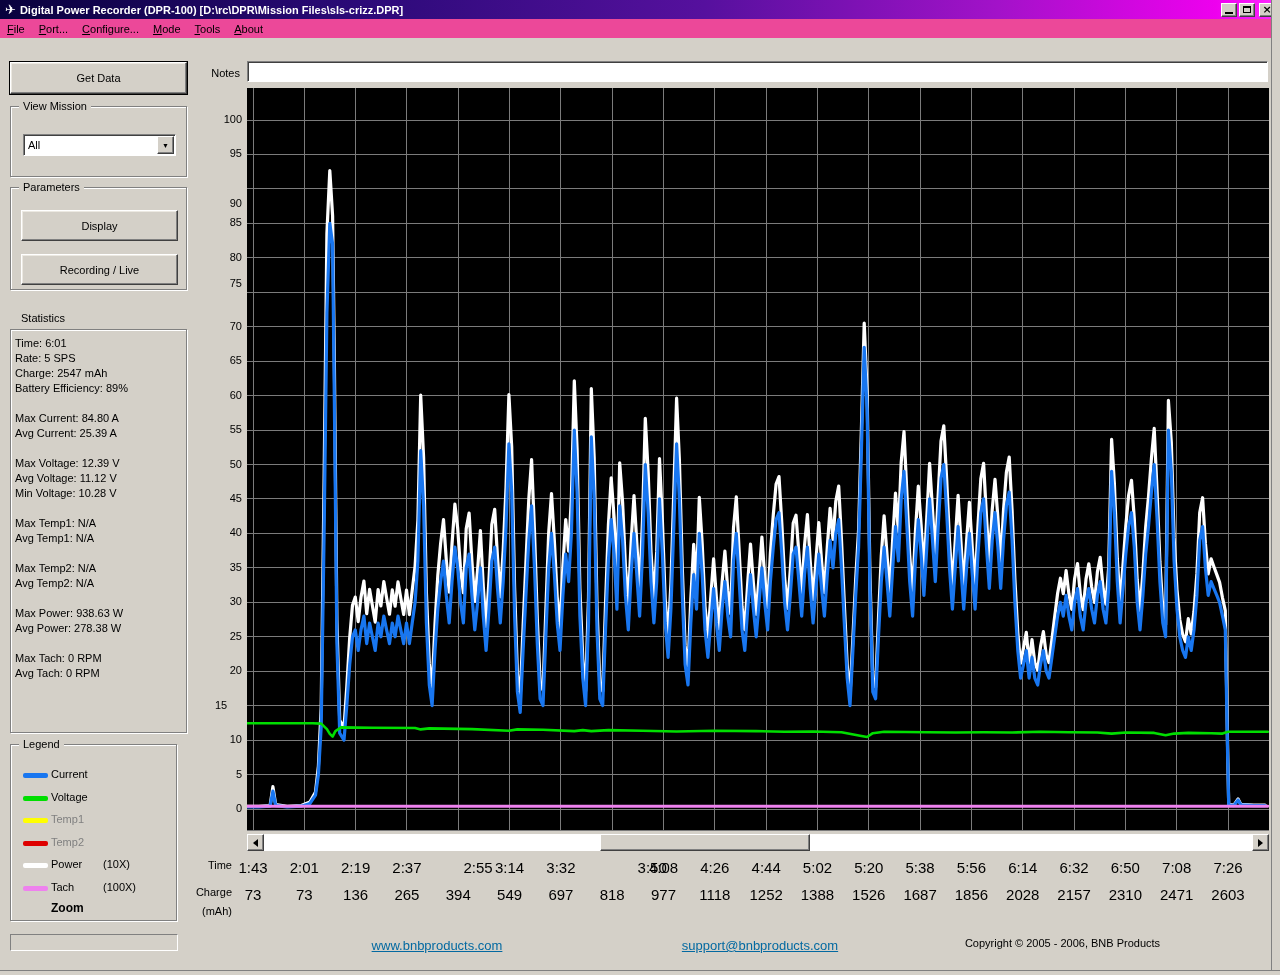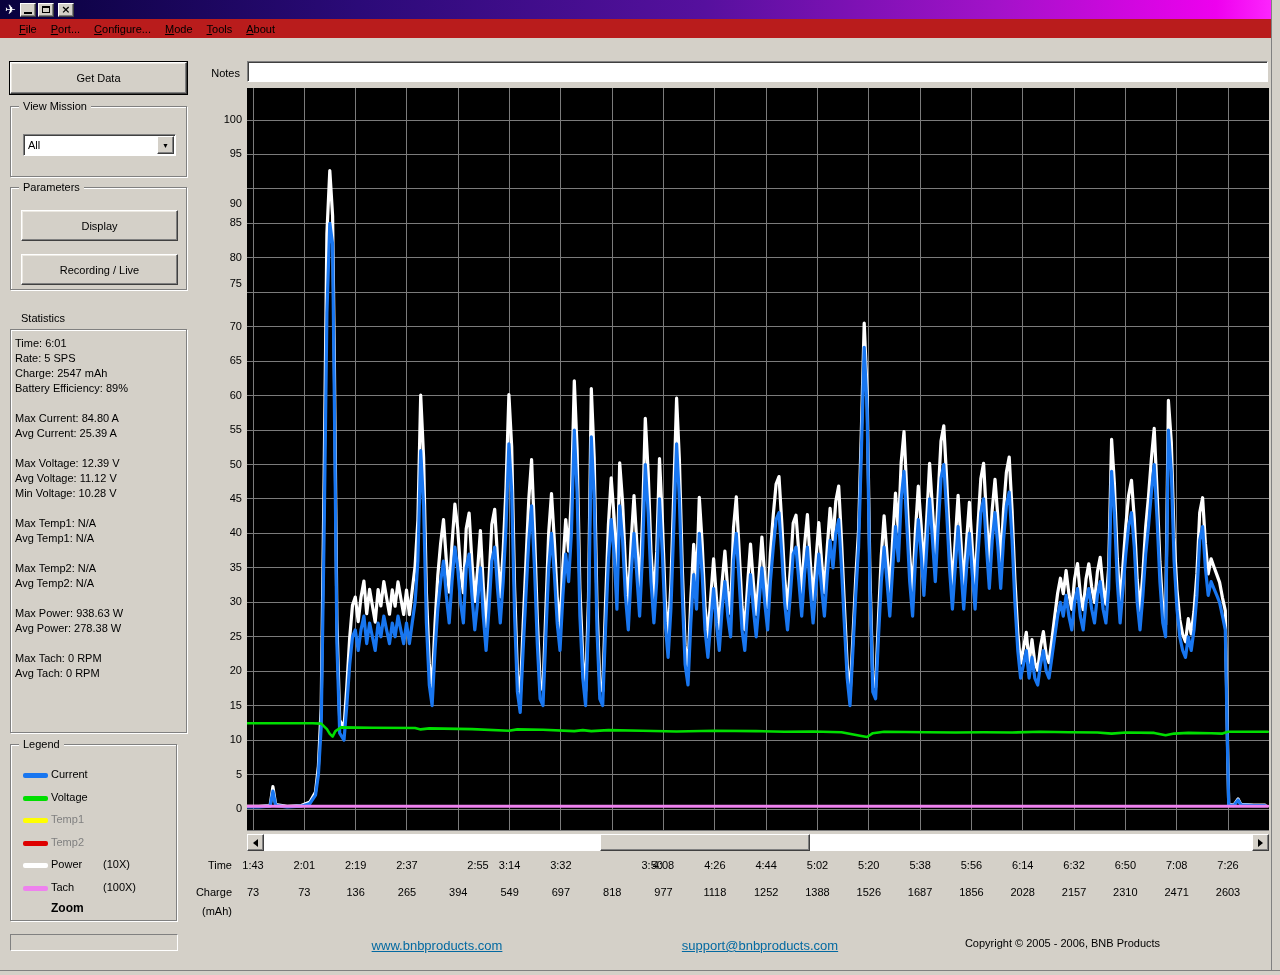--- a/index.html
+++ b/index.html
@@ -15,22 +15,22 @@
   .ttext { color:#fff; font-weight:bold; font-size:11px; white-space:nowrap; flex:1; }
   .tbtns { display:flex; gap:2px; margin-right:2px; }
   .wbtn { width:16px; height:14px; background:#D4D0C8; border:1px solid; border-color:#fff #404040 #404040 #fff;
     box-shadow:inset -1px -1px 0 #808080; display:flex; align-items:center; justify-content:center; cursor:default; }
   .wbtn.close { margin-left:2px; }
   .gmin { width:8px; height:2px; background:#000; margin-top:7px; }
   .gres { width:8px; height:7px; border:1px solid #000; border-top-width:2px; background:#D4D0C8; }
   .gcls { font-weight:bold; font-size:11px; line-height:11px; font-family:"DejaVu Sans",sans-serif; }
 
   
-  .menubar { position:absolute; left:0; top:19px; width:1280px; height:19px; background:#b91c1c;
-    display:flex; align-items:center; padding-left:12px; }
+  .menubar { position:absolute; left:0; top:19px; width:1280px; height:19px; background:#ec4899;
+    display:flex; align-items:center; padding-left:0; }
   .menu-item { padding:2px 7px; font-size:11px; }
 
   
   .btn { background:#D4D0C8; border:1px solid; border-color:#fff #404040 #404040 #fff;
     box-shadow:inset -1px -1px 0 #808080, inset 1px 1px 0 #ece9e2; font-size:11px;
     font-family:"Liberation Sans","DejaVu Sans",sans-serif; text-align:center; }
   .btn.default { box-shadow:0 0 0 1px #000, inset -1px -1px 0 #808080, inset 1px 1px 0 #ece9e2; }
   .grp { position:absolute; border:1px solid #808080; box-shadow:inset 1px 1px 0 #fff, 1px 1px 0 #fff; }
   .grp-label { position:absolute; top:-7px; left:8px; background:#D4D0C8; padding:0 4px; font-size:11px; }
 
@@ -71,39 +71,40 @@
   .sbtn { position:absolute; top:0; width:17px; height:17px; background:#D4D0C8; border:1px solid;
     border-color:#fff #404040 #404040 #fff; box-shadow:inset -1px -1px 0 #808080;
     display:flex; align-items:center; justify-content:center; }
   .sbtn.left { left:0; } .sbtn.right { right:0; }
   .tri-l { width:0; height:0; border:4px solid transparent; border-right:5px solid #000; margin-left:-4px; }
   .tri-r { width:0; height:0; border:4px solid transparent; border-left:5px solid #000; margin-right:-4px; }
   .sthumb { position:absolute; top:0; height:17px; background:#D4D0C8; border:1px solid;
     border-color:#fff #404040 #404040 #fff; box-shadow:inset -1px -1px 0 #808080; }
   .axis-title { position:absolute; left:180px; width:52px; text-align:right; font-size:11px; }
   .t1 { top:859px; } .t2 { top:886px; } .t3 { top:905px; }
-  .tickv { position:absolute; transform:translateX(-50%); font-size:11px; white-space:nowrap; }
+  .tickv { position:absolute; transform:translateX(-50%); font-size:15px; white-space:nowrap; }
   .link { position:absolute; top:938px; transform:translateX(-50%); color:#0369a1; text-decoration:underline;
     font-size:13px; cursor:pointer; }
   .l1 { left:437px; } .l2 { left:760px; }
   .copyright { position:absolute; top:937px; left:950px; width:225px; text-align:center; font-size:11px; }
 
   
   .frame-r { position:absolute; right:0; top:0; width:9px; height:975px; background:#D4D0C8;
     border-left:1px solid #808080; }
   .frame-b { position:absolute; left:0; bottom:0; width:1280px; height:5px; background:#D4D0C8;
     border-top:1px solid #808080; }
 </style>
 </head>
 <body>
 
 <div class="win">
 
   <div class="titlebar">
     <span class="ticon">✈</span>
+    <span class="ttext">Digital Power Recorder (DPR-100) [D:\rc\DPR\Mission Files\sls-crizz.DPR]</span>
     <span class="tbtns" id="winbtns">
         <div class="wbtn ">
           <span class="glyph gmin"></span>
         </div>
         <div class="wbtn ">
           <span class="glyph gres"></span>
         </div>
         <div class="wbtn close">
           <span class="glyph gcls">×</span>
         </div>
@@ -261,21 +262,21 @@
         <div class="ylab" style="top: 354.15px;">65</div>
         <div class="ylab" style="top: 388.6px;">60</div>
         <div class="ylab" style="top: 423.05px;">55</div>
         <div class="ylab" style="top: 457.5px;">50</div>
         <div class="ylab" style="top: 491.95px;">45</div>
         <div class="ylab" style="top: 526.4px;">40</div>
         <div class="ylab" style="top: 560.85px;">35</div>
         <div class="ylab" style="top: 595.3px;">30</div>
         <div class="ylab" style="top: 629.75px;">25</div>
         <div class="ylab" style="top: 664.2px;">20</div>
-        <div class="ylab" style="top: 698.65px;">15</div>
+        <div class="ylab" style="top: 698.65px; text-align: center;">15</div>
         <div class="ylab" style="top: 733.1px;">10</div>
         <div class="ylab" style="top: 767.55px;">5</div>
         <div class="ylab" style="top: 802px;">0</div>
       </div>
 
     <div class="sbar">
       <div class="sbtn left">
           <span class="tri-l"></span>
         </div>
       <div class="sthumb" id="sthumb" style="left: 352.92px; width: 210.444px;"></div>

